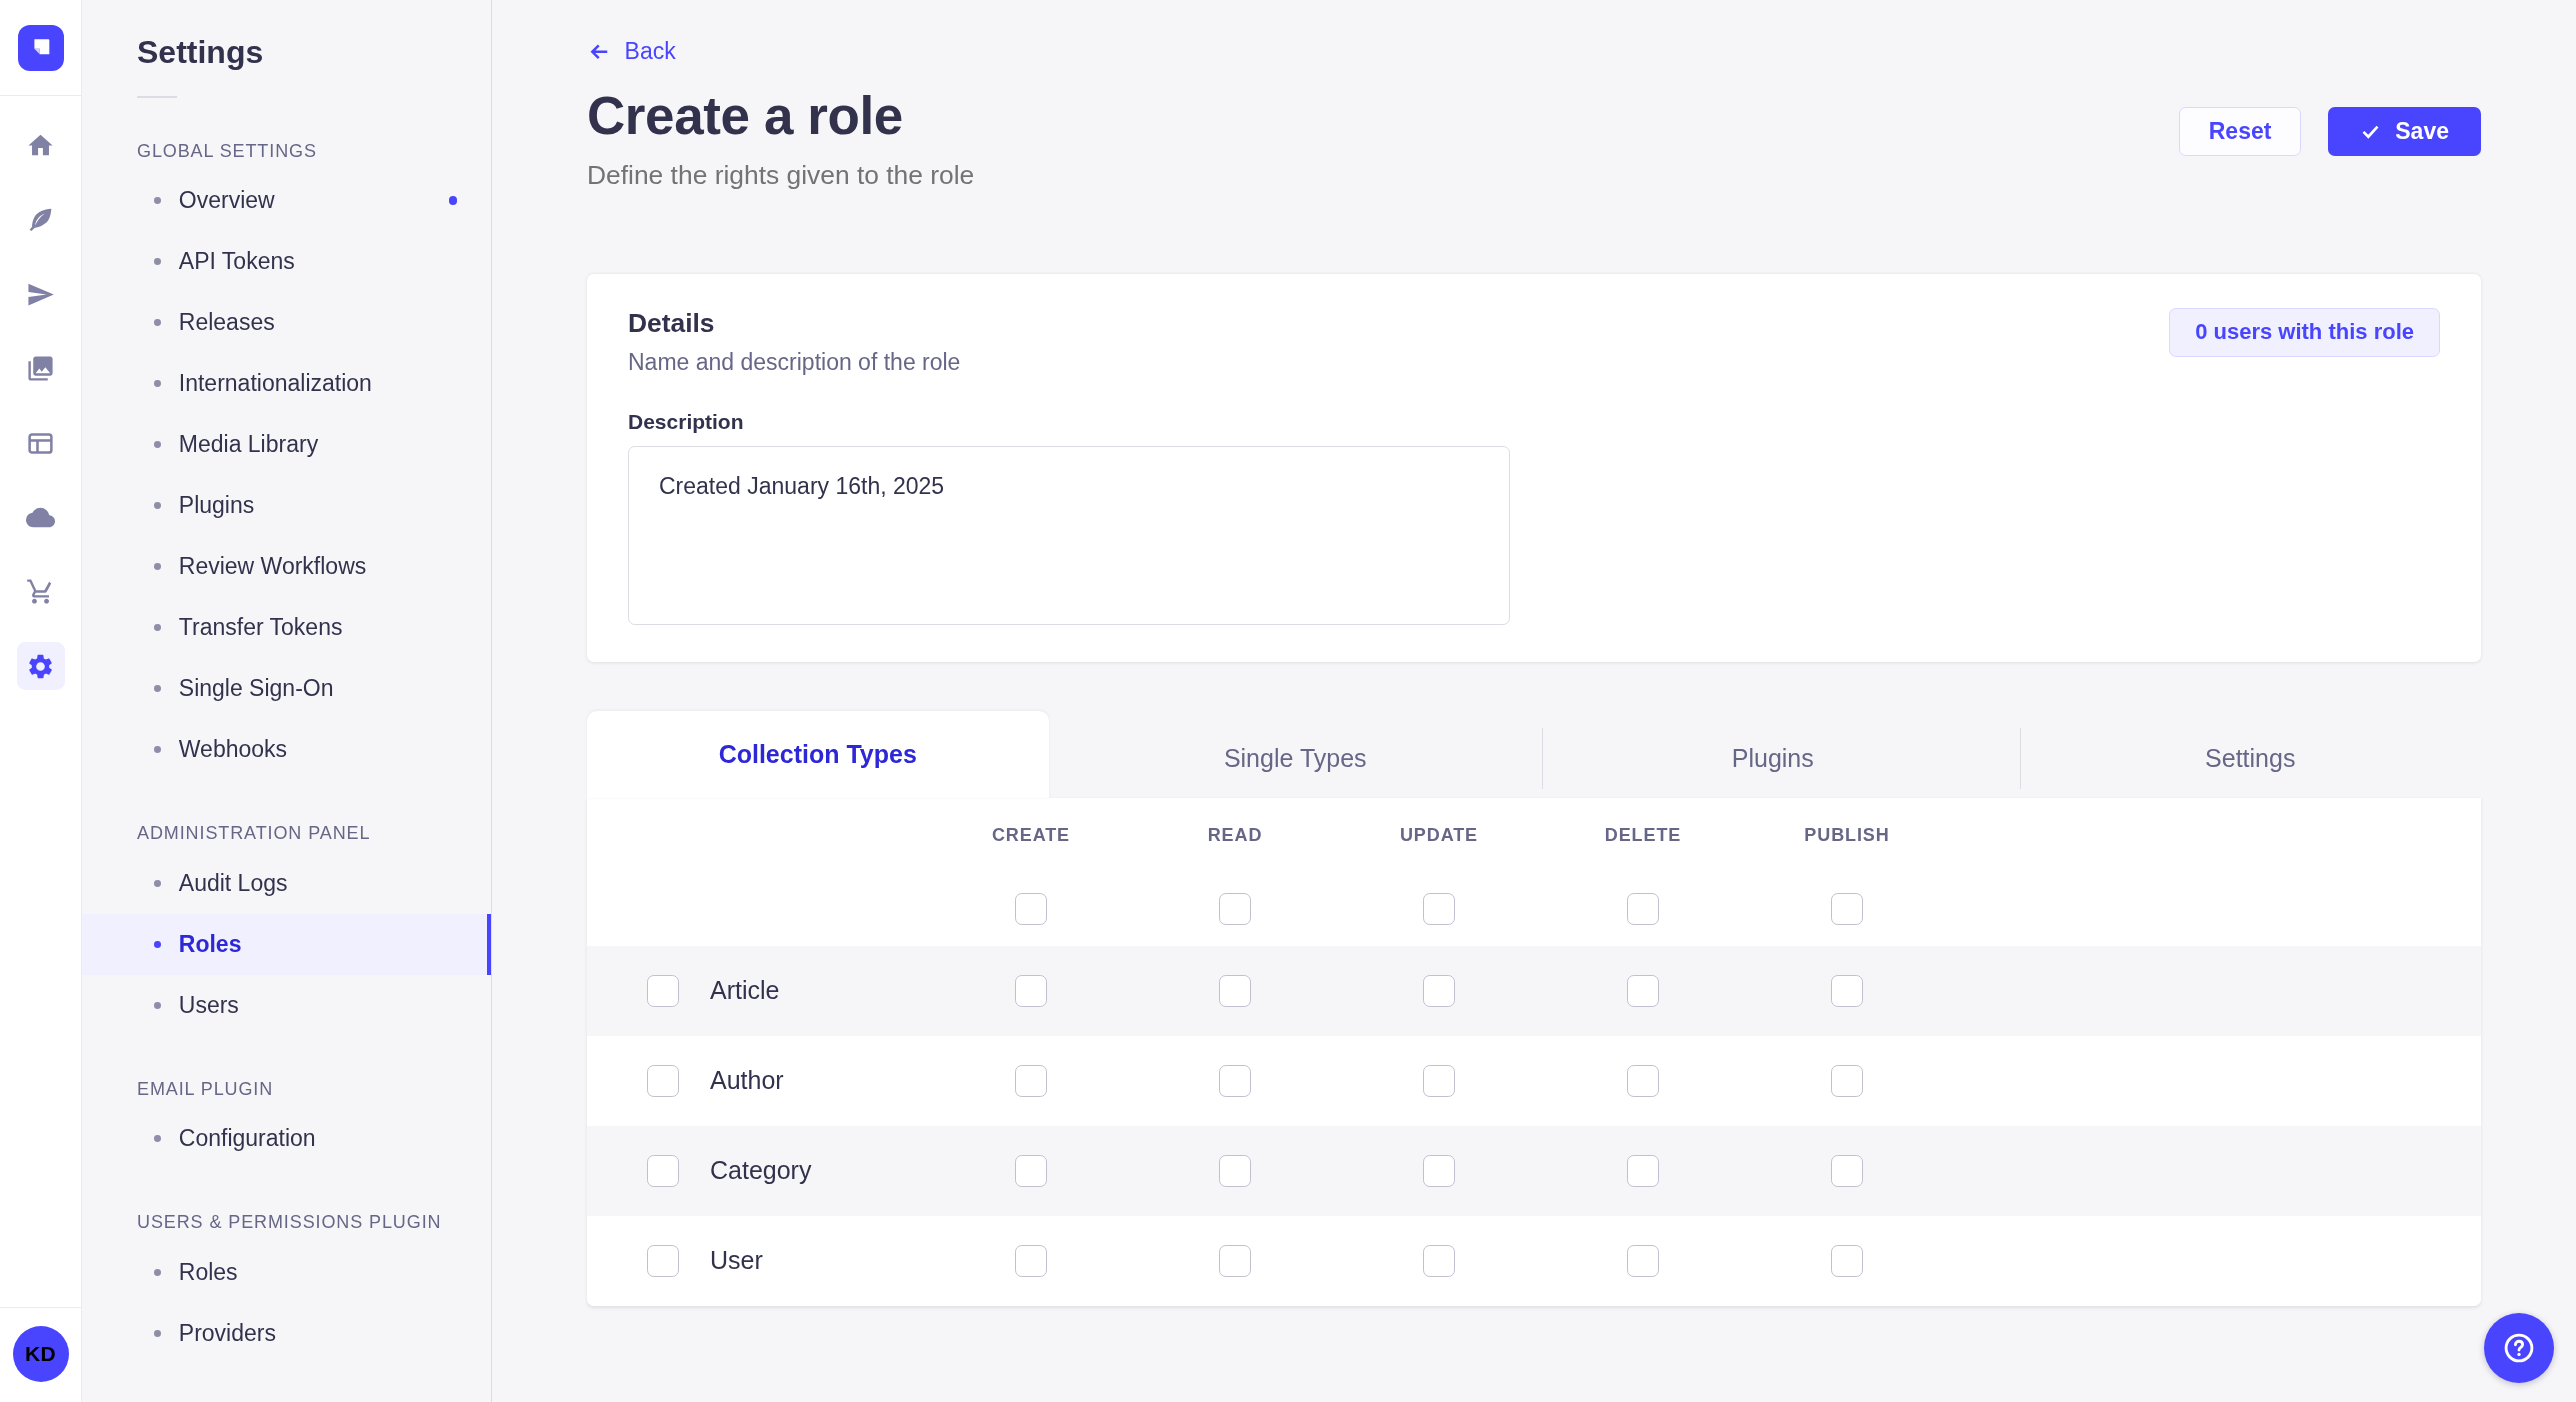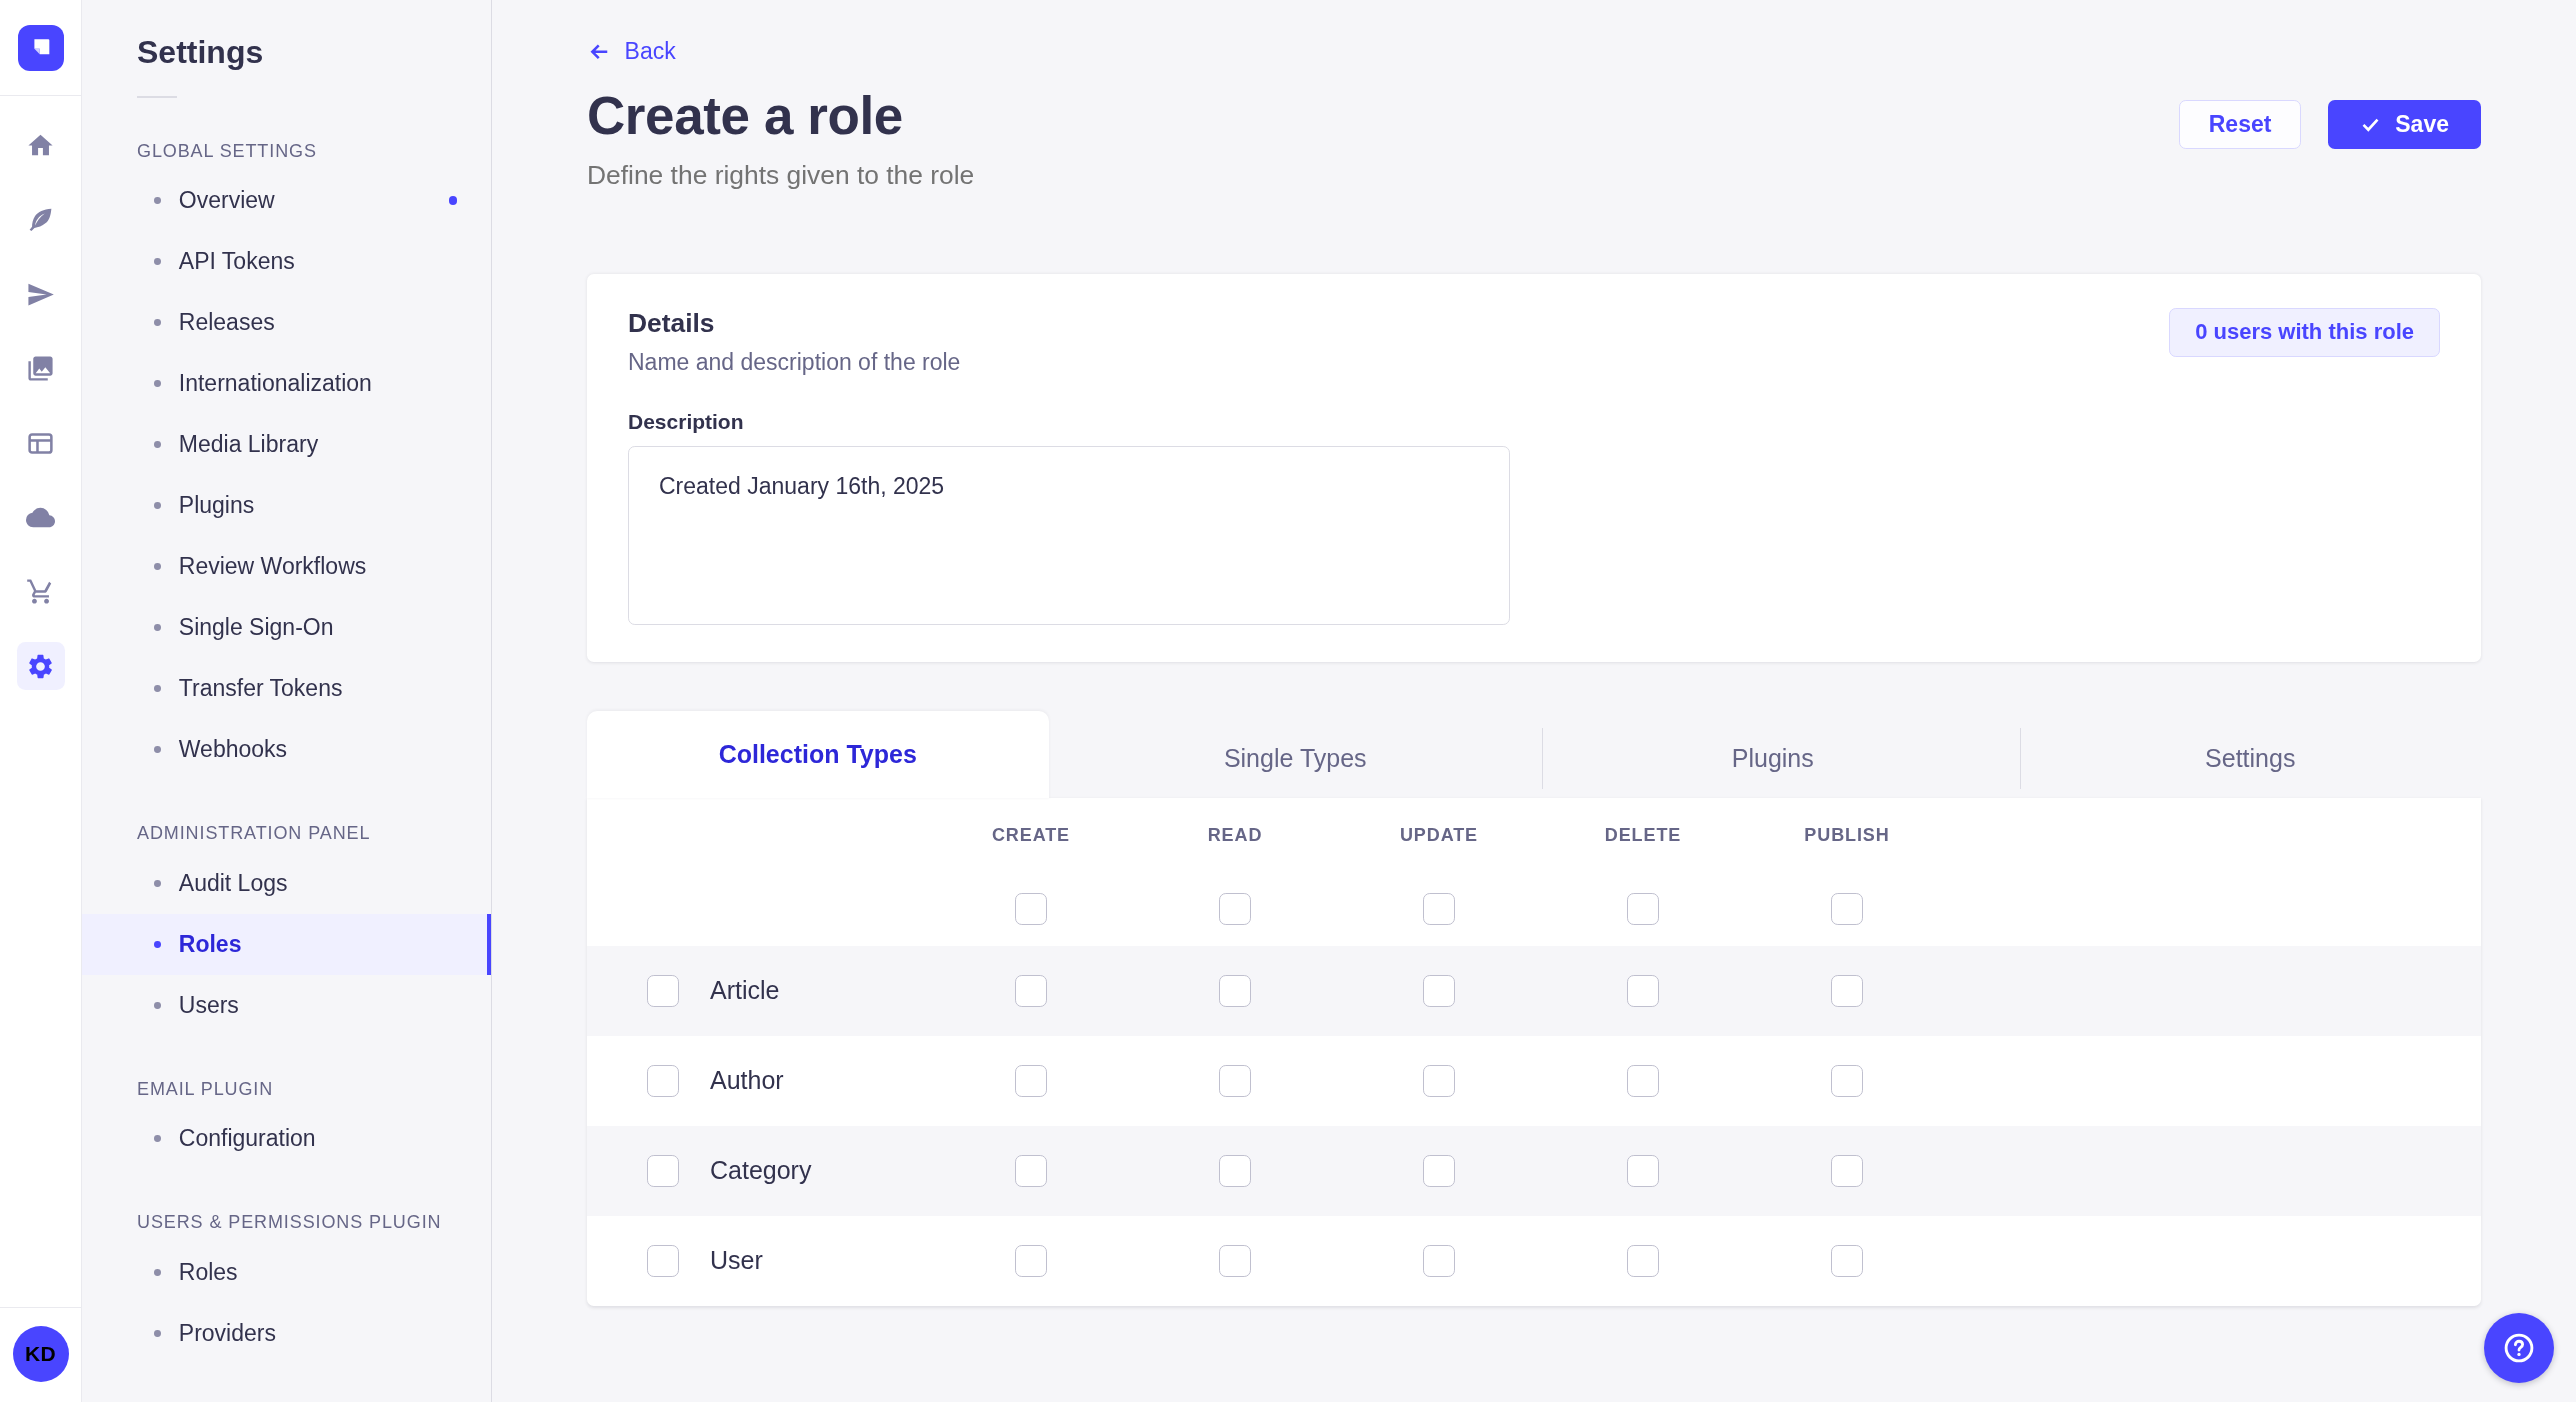--- a/index.html
+++ b/index.html
@@ -43,21 +43,21 @@
   .notif-dot { width:8.5px; height:8.5px; border-radius:50%; background:#4945ff; margin-left:auto; margin-right:34px; }
 
   
   .main { flex:1; padding:0 95px; position:relative; }
   .page-header { display:flex; justify-content:space-between; align-items:flex-start; padding-top:37px; }
   .back-link { display:flex; align-items:center; gap:12px; color:#4945ff; font-size:23px; cursor:pointer; height:29px; }
   .back-link svg { width:25.6px; height:25.6px; stroke:#4945ff; stroke-width:2.4; fill:none; }
   .page-title { font-size:53px; font-weight:bold; color:#32324d; margin-top:19px; letter-spacing:-0.4px; }
   .page-subtitle { font-size:26.4px; color:#737373; margin-top:13.6px; }
   .header-actions { display:flex; gap:26.4px; margin-top:63px; }
-  .btn { height:49px; border-radius:6.8px; font-size:23px; font-weight:bold; display:flex; align-items:center; justify-content:center; cursor:pointer; border:0.9px solid transparent; font-family:inherit; }
+  .btn { height:49px; border-radius:6.8px; font-size:23px; font-weight:bold; display:flex; align-items:center; justify-content:center; cursor:pointer; border:0.9px solid transparent; font-family:inherit;margin-top:7px; }
   .btn-reset { background:#fdfdff; border-color:#d9d8ff; color:#4945ff; padding:0 29px; }
   .btn-save { background:#4945ff; color:#ffffff; padding:0 31px; gap:14.5px; }
   .btn-save svg { width:21px; height:21px; stroke:#fff; stroke-width:3; fill:none; }
 
   
   .card { background:#fff; border-radius:6.8px; box-shadow:0 0.9px 3.4px rgba(33,33,52,.1); }
   .details-card { margin-top:83px; padding:34px 41px; }
   .details-head { display:flex; justify-content:space-between; align-items:flex-start; }
   .details-title { font-size:26.4px; font-weight:bold; color:#32324d; }
   .details-subtitle { font-size:23px; color:#666687; margin-top:10.2px; }
@@ -182,25 +182,25 @@
         <div class="nav-item">
           <span class="bullet"></span>
           <span class="nav-label">Plugins</span>
         </div>
         <div class="nav-item">
           <span class="bullet"></span>
           <span class="nav-label">Review Workflows</span>
         </div>
         <div class="nav-item">
           <span class="bullet"></span>
+          <span class="nav-label">Transfer Tokens</span>
+        </div>
+        <div class="nav-item">
+          <span class="bullet"></span>
           <span class="nav-label">Single Sign-On</span>
-        </div>
-        <div class="nav-item">
-          <span class="bullet"></span>
-          <span class="nav-label">Transfer Tokens</span>
         </div>
         <div class="nav-item">
           <span class="bullet"></span>
           <span class="nav-label">Webhooks</span>
         </div>
       </div>
       <div class="nav-section">
         <div class="nav-section-label">ADMINISTRATION PANEL</div>
         <div class="nav-item">
           <span class="bullet"></span>

